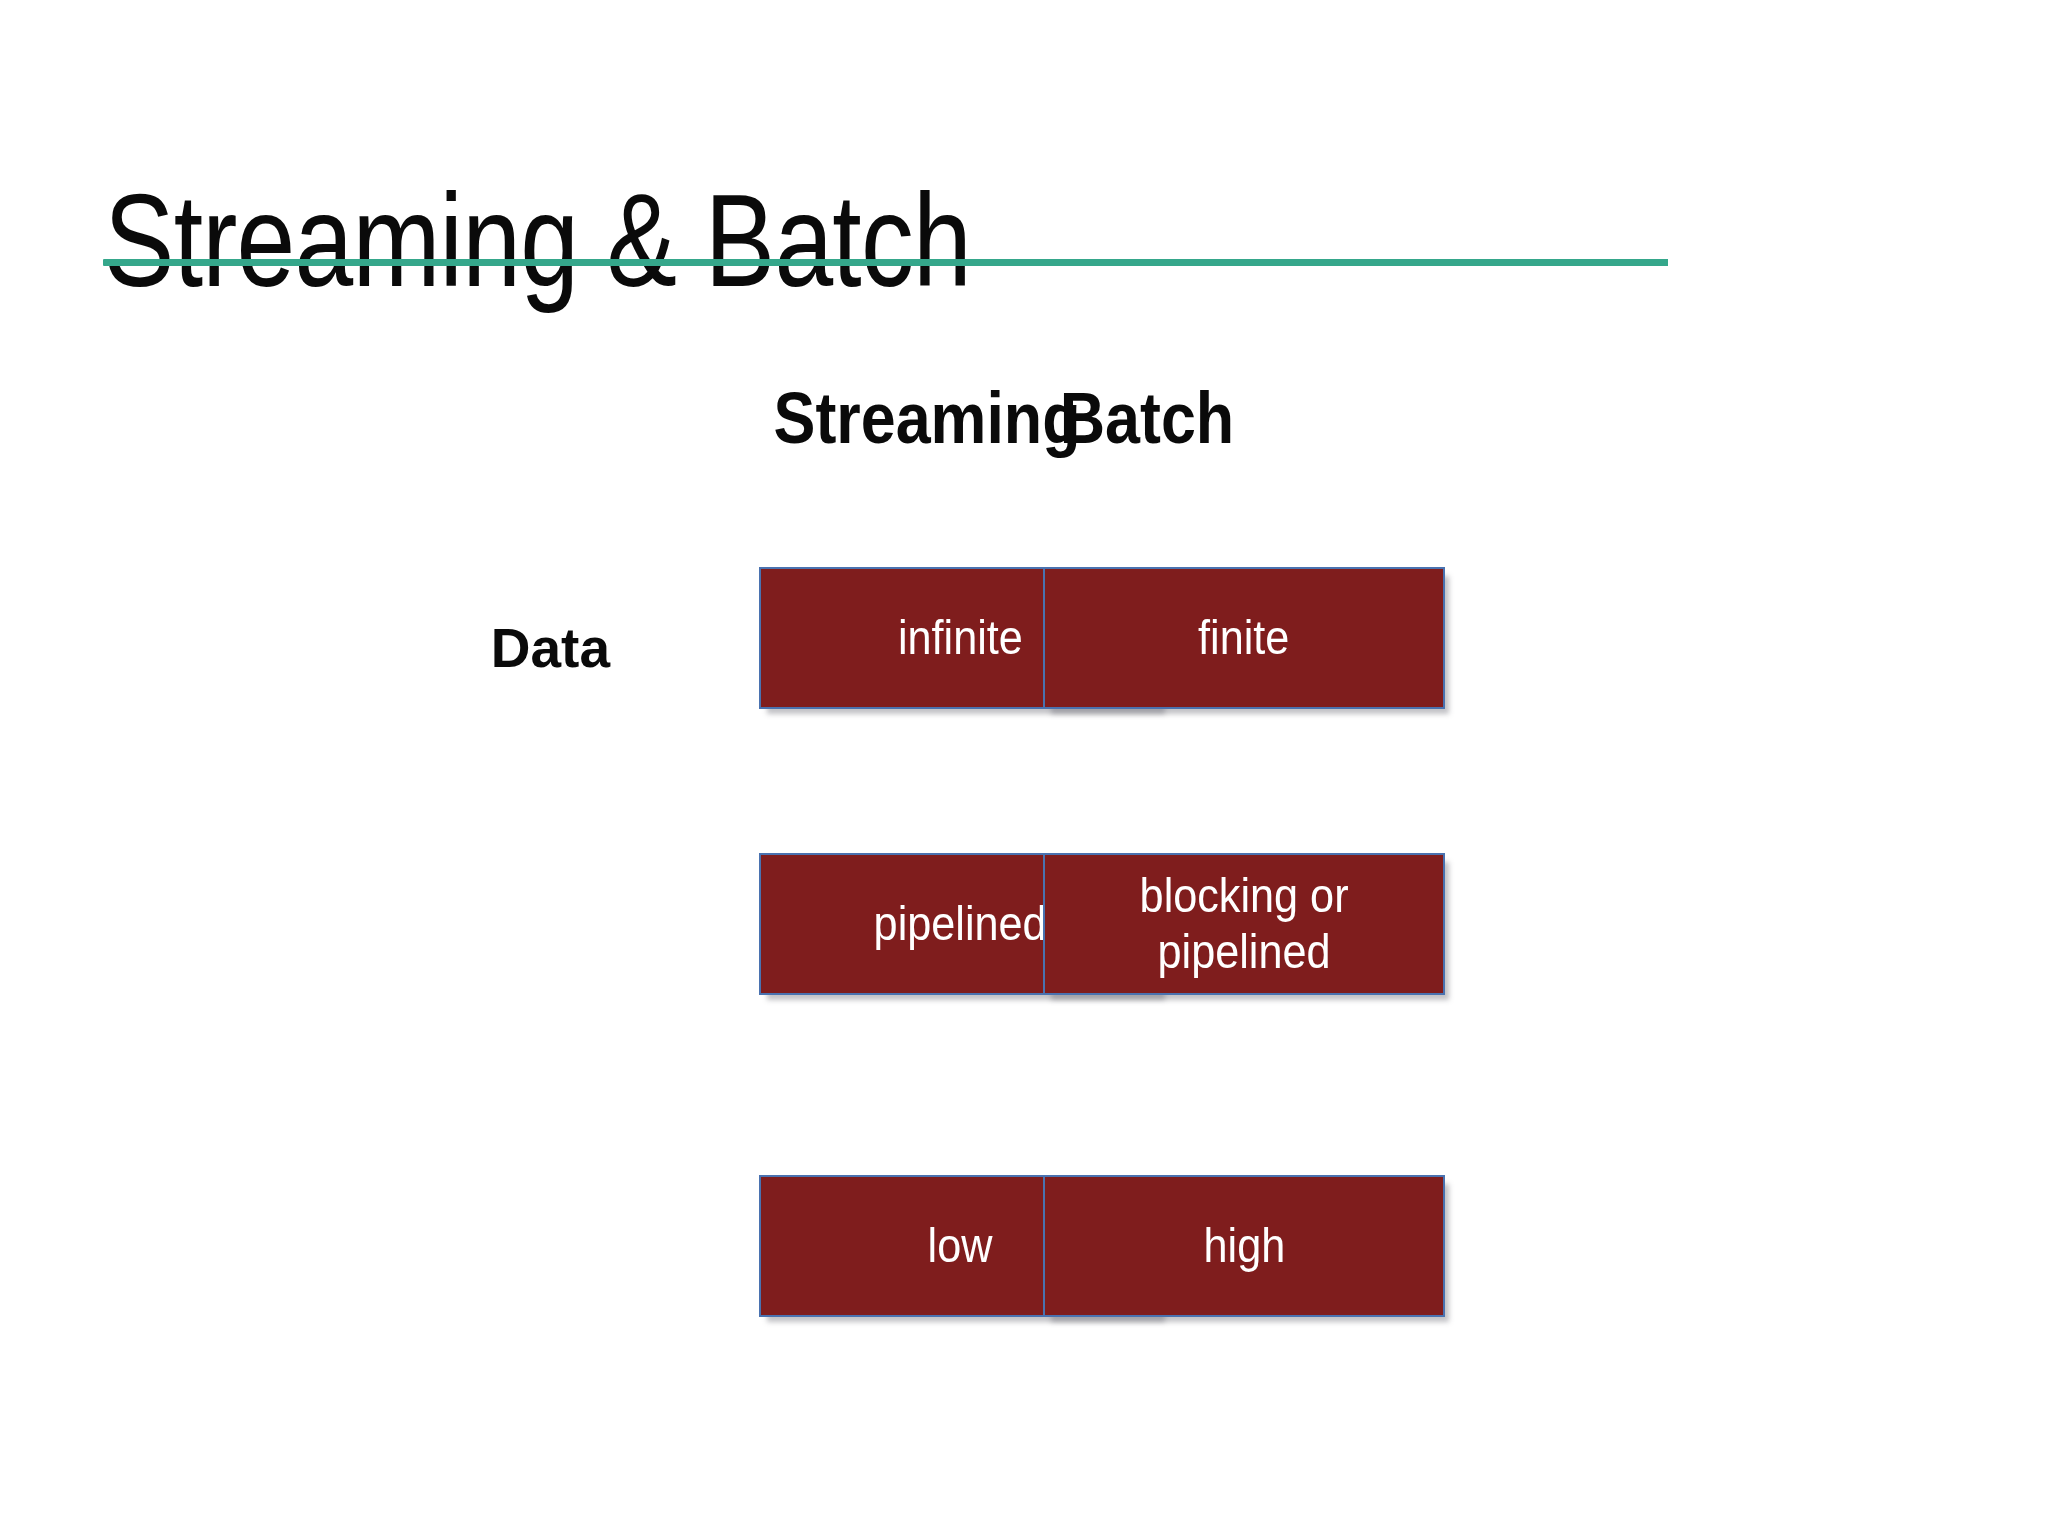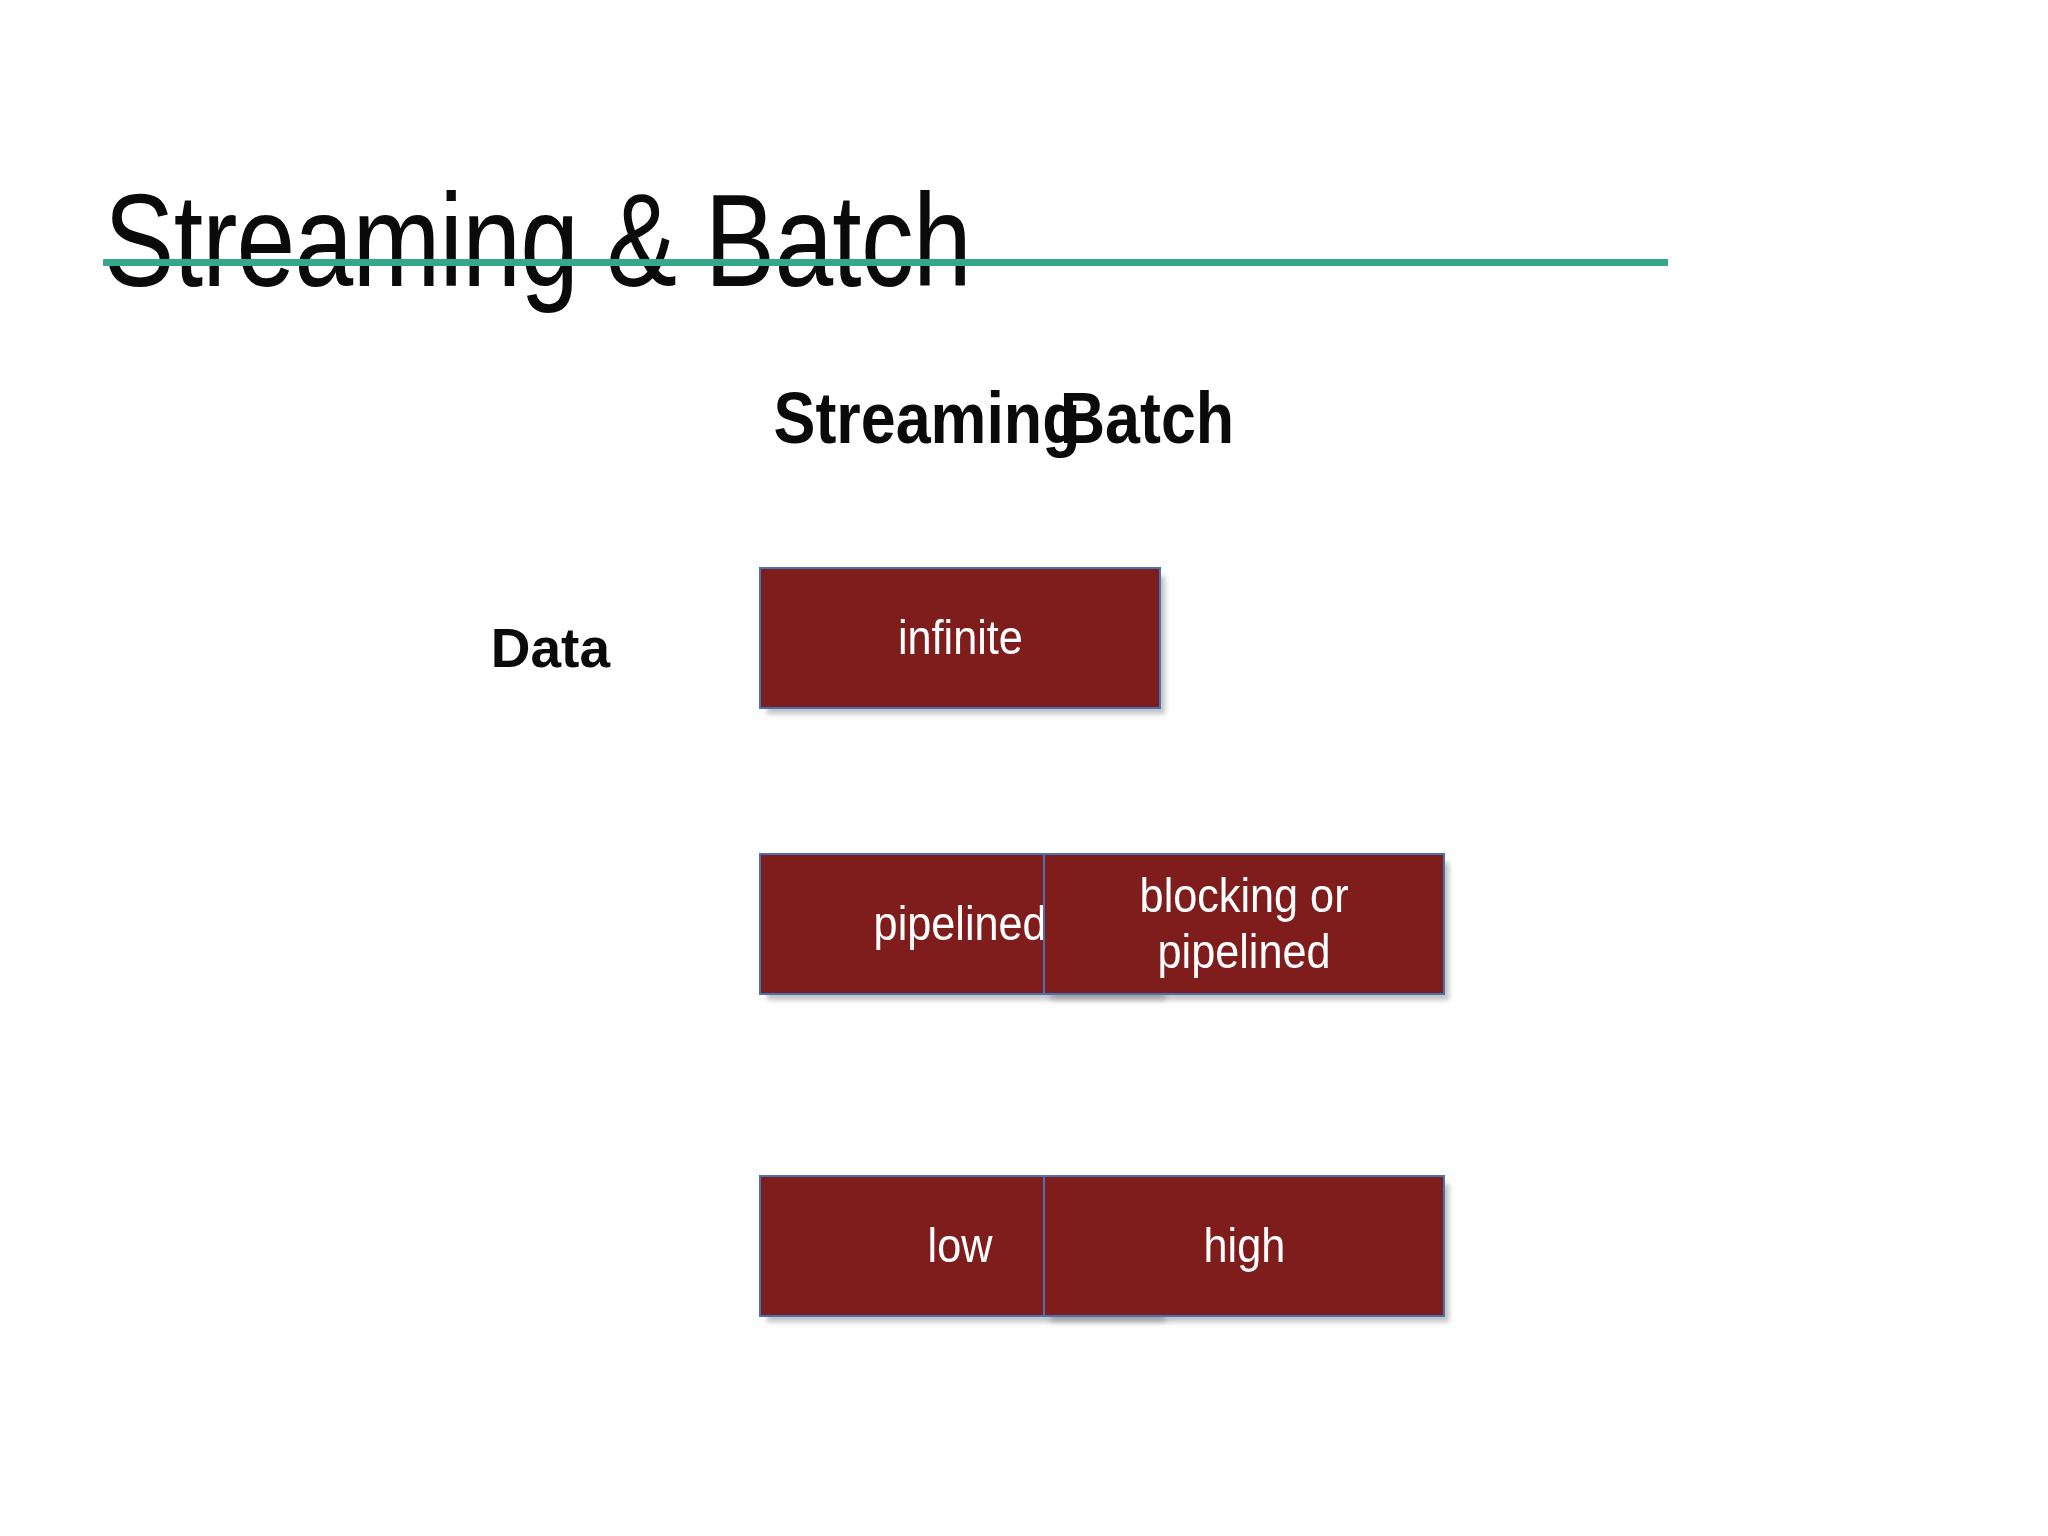--- a/index.html
+++ b/index.html
@@ -178,20 +178,23 @@
   <div id="matrix">
 
     <div class="col-header c0">Streaming</div>
     <div class="col-header c1">Batch</div>
 
     <div class="row-label r0">Data</div>
 
     <div class="cell-box r0 c0">
       <span class="cell-text">infinite</span>
     </div>
+    <div class="cell-box r0 c1">
+      <span class="cell-text">finite</span>
+    </div>
 
     <div class="cell-box r1 c0">
       <span class="cell-text">pipelined</span>
     </div>
     <div class="cell-box r1 c1">
       <span class="cell-text">blocking or
 pipelined</span>
     </div>
 
     <div class="cell-box r2 c0">

